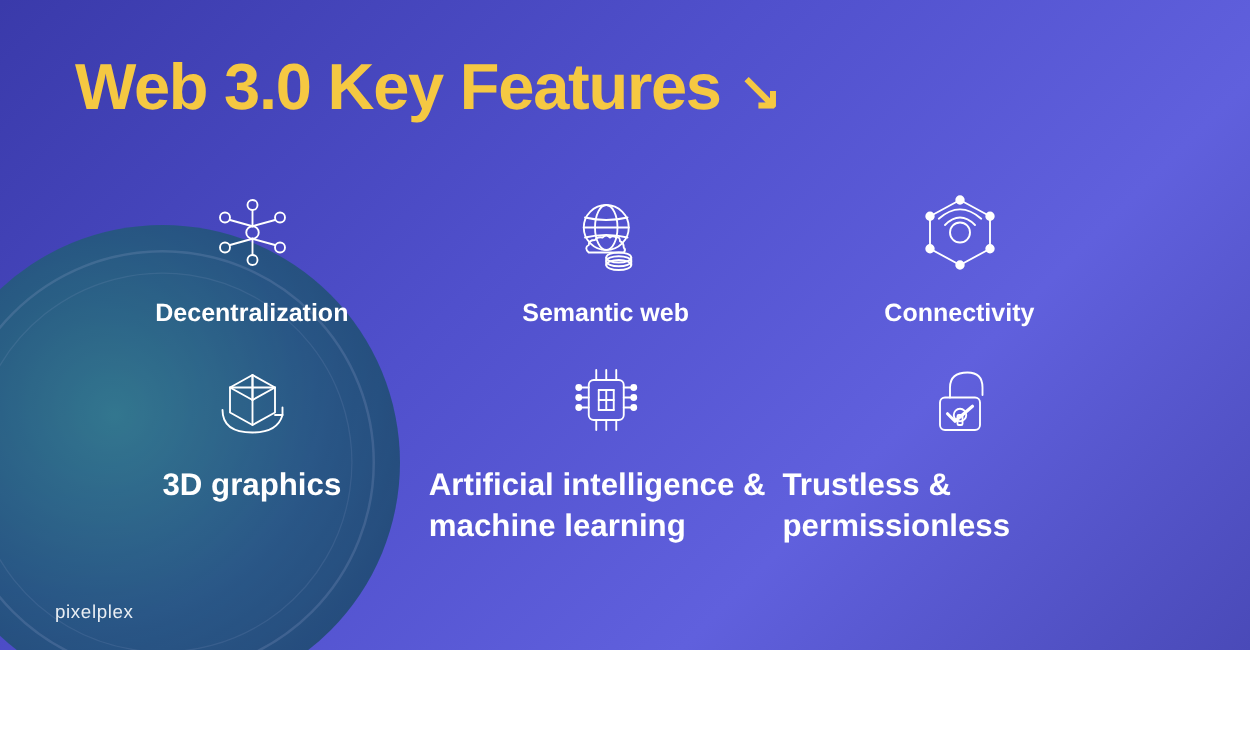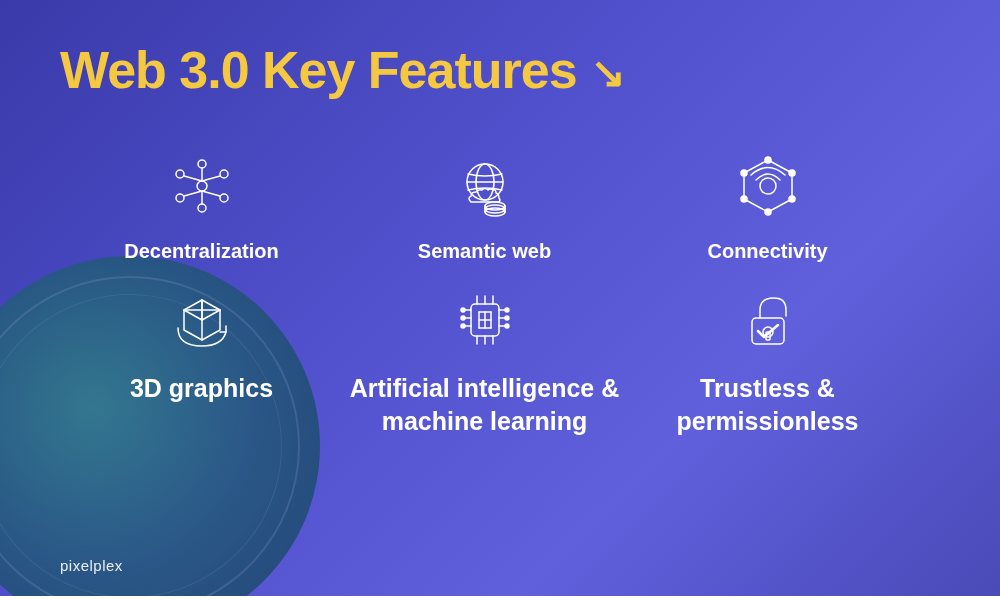--- a/index.html
+++ b/index.html
@@ -6,21 +6,21 @@
 
     body {
       width: 1000px;
       height: 600px;
       overflow: hidden;
       font-family: 'Segoe UI', Arial, sans-serif;
     }
 
     .container {
       width: 1000px;
-      height: 596px;
+      height: 520px;
       background: linear-gradient(135deg, #3a3aaa 0%, #5050cc 40%, #6060dd 70%, #4a4ab8 100%);
       position: relative;
       overflow: hidden;
       padding: 40px 91px 30px 60px;
     }
 
     
     .globe-bg {
       position: absolute;
       bottom: -40px;
@@ -107,33 +107,33 @@
       fill: none;
       stroke-width: 1.5;
       stroke-linecap: round;
       stroke-linejoin: round;
     }
 
     .feature-label {
       font-size: 20px;
       font-weight: 600;
       color: white;
-      text-align: center;
+      text-align: left;
       line-height: 1.3;
     }
 
     .feature-label.bold {
       font-weight: 700;
       font-size: 25px;
     }
 
     .brand {
       position: absolute;
       bottom: 22px;
-      left: 60px;
+      left: 44px;
       color: rgba(255,255,255,0.7);
       font-size: 15px;
       font-weight: 400;
       letter-spacing: 0.5px;
       z-index: 3;
     }
 
     .brand span {
       color: rgba(255,255,255,0.9);
       font-weight: 500;

